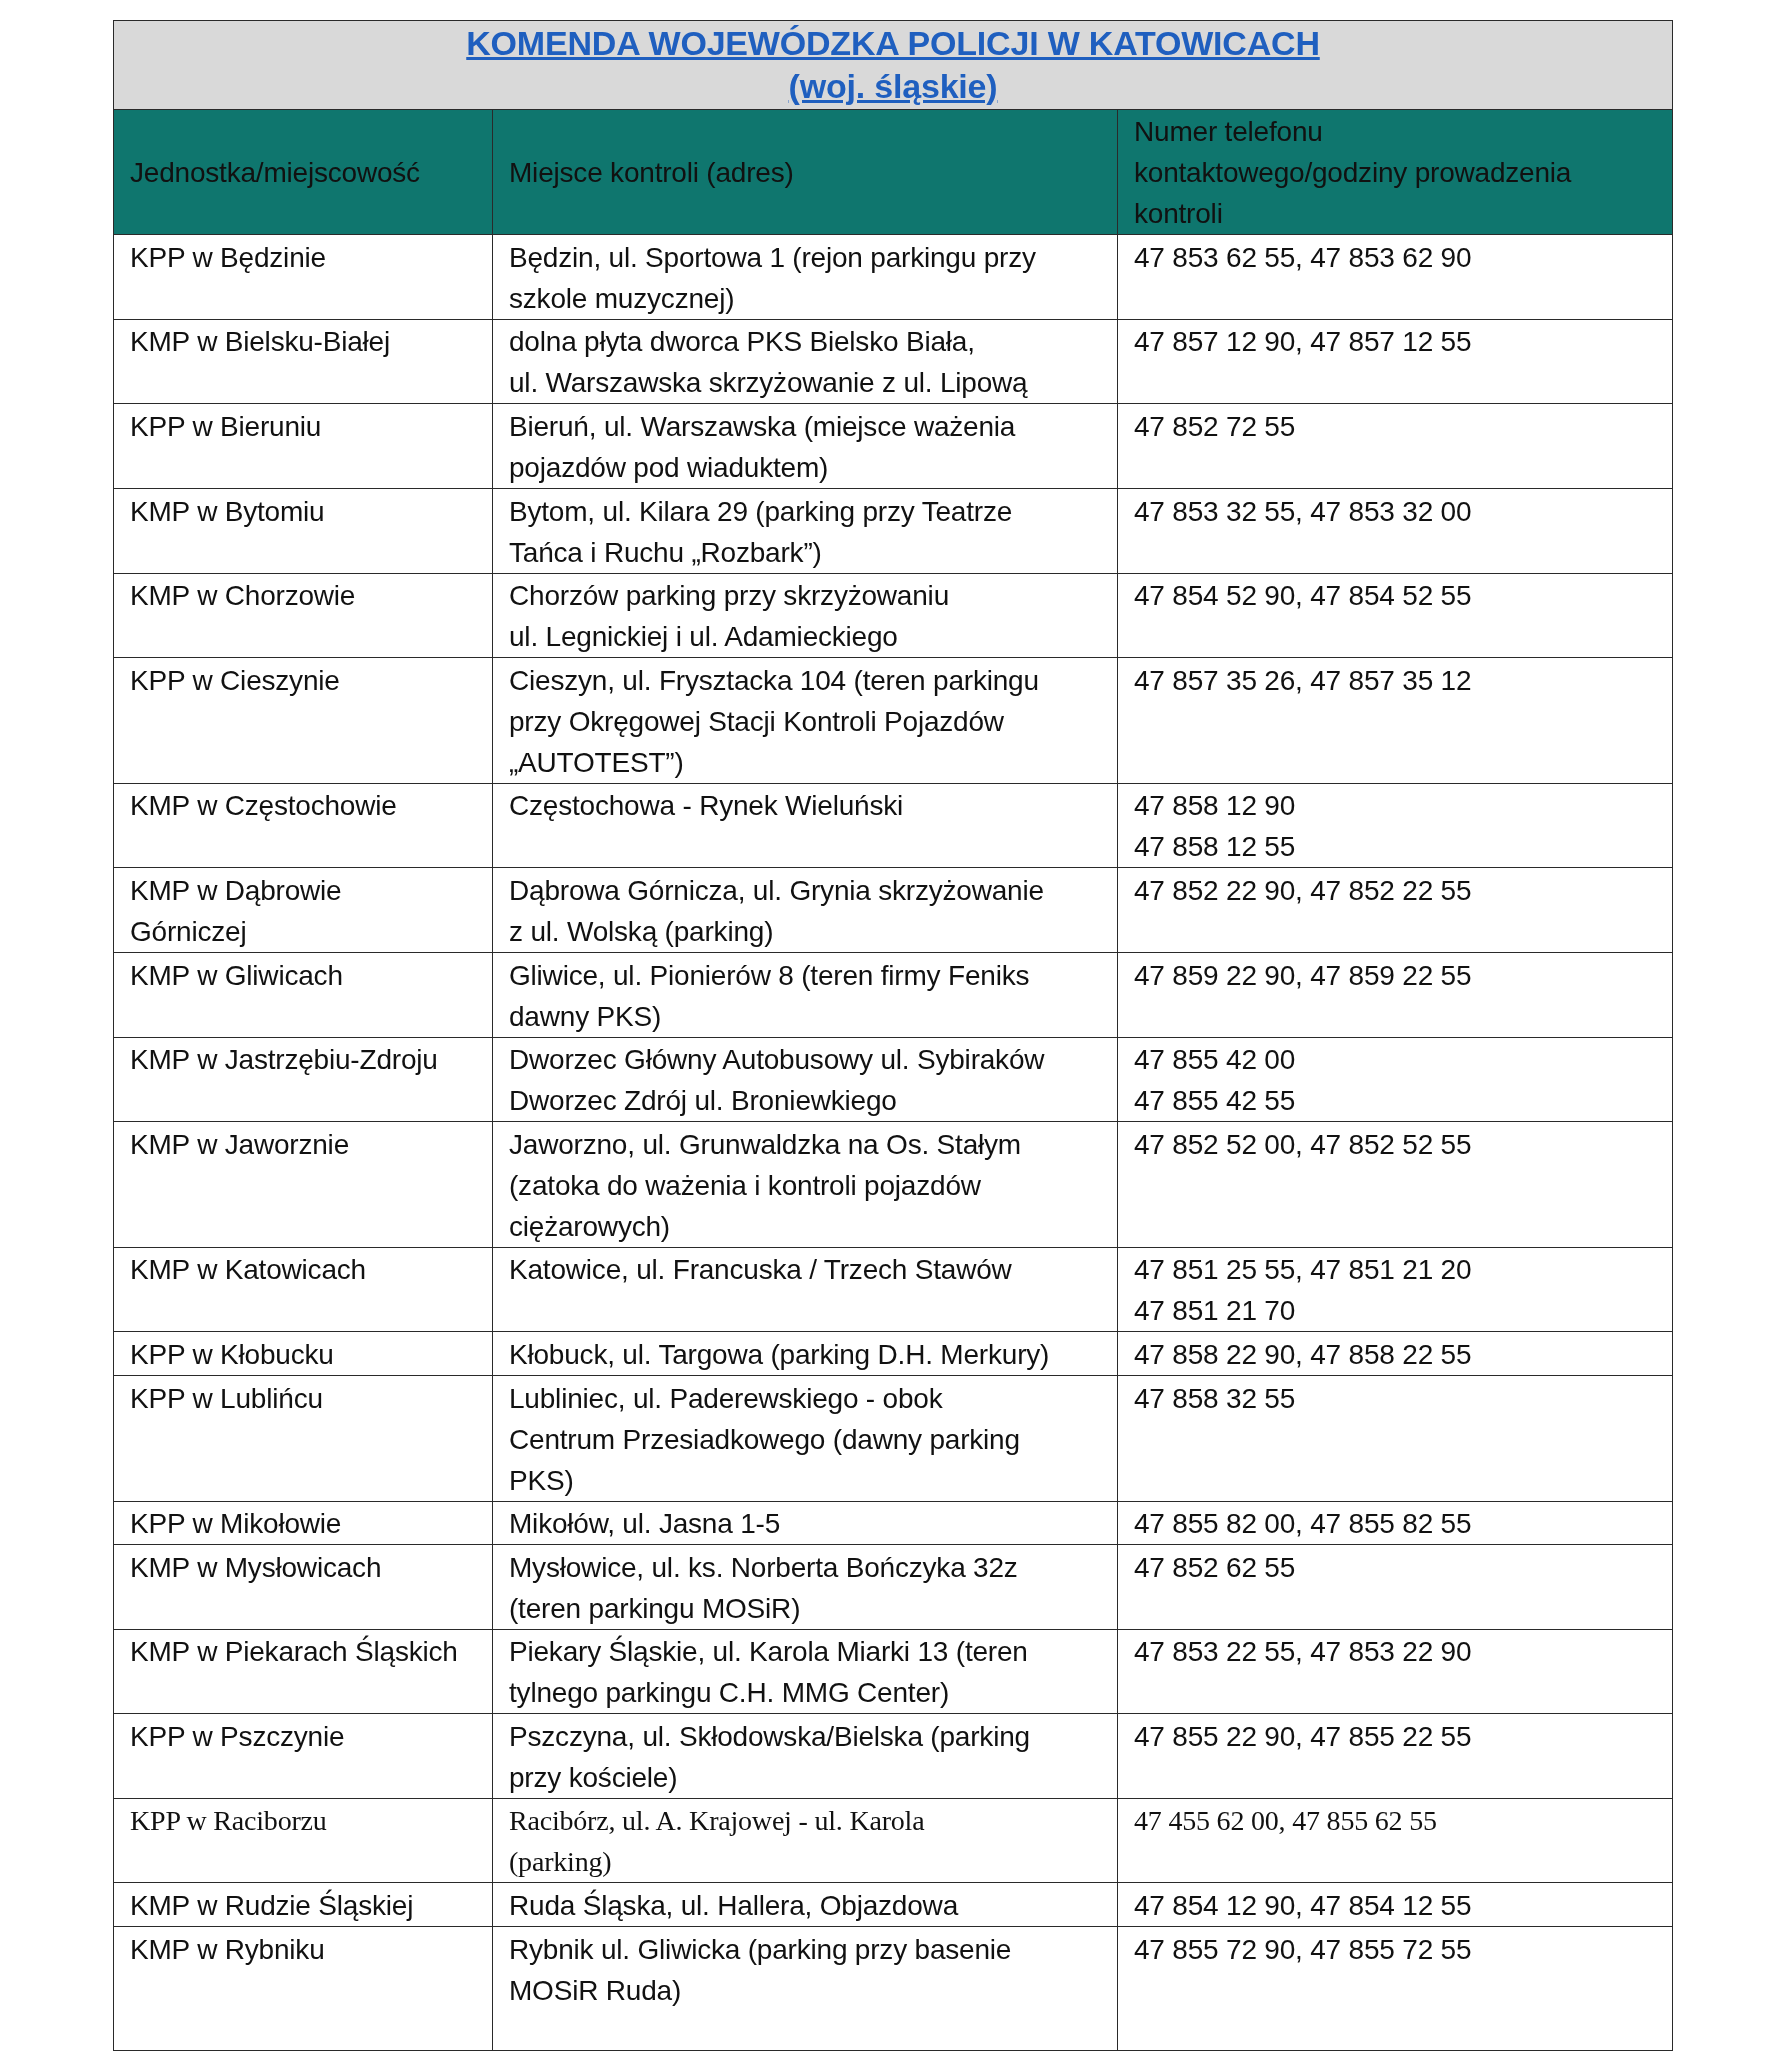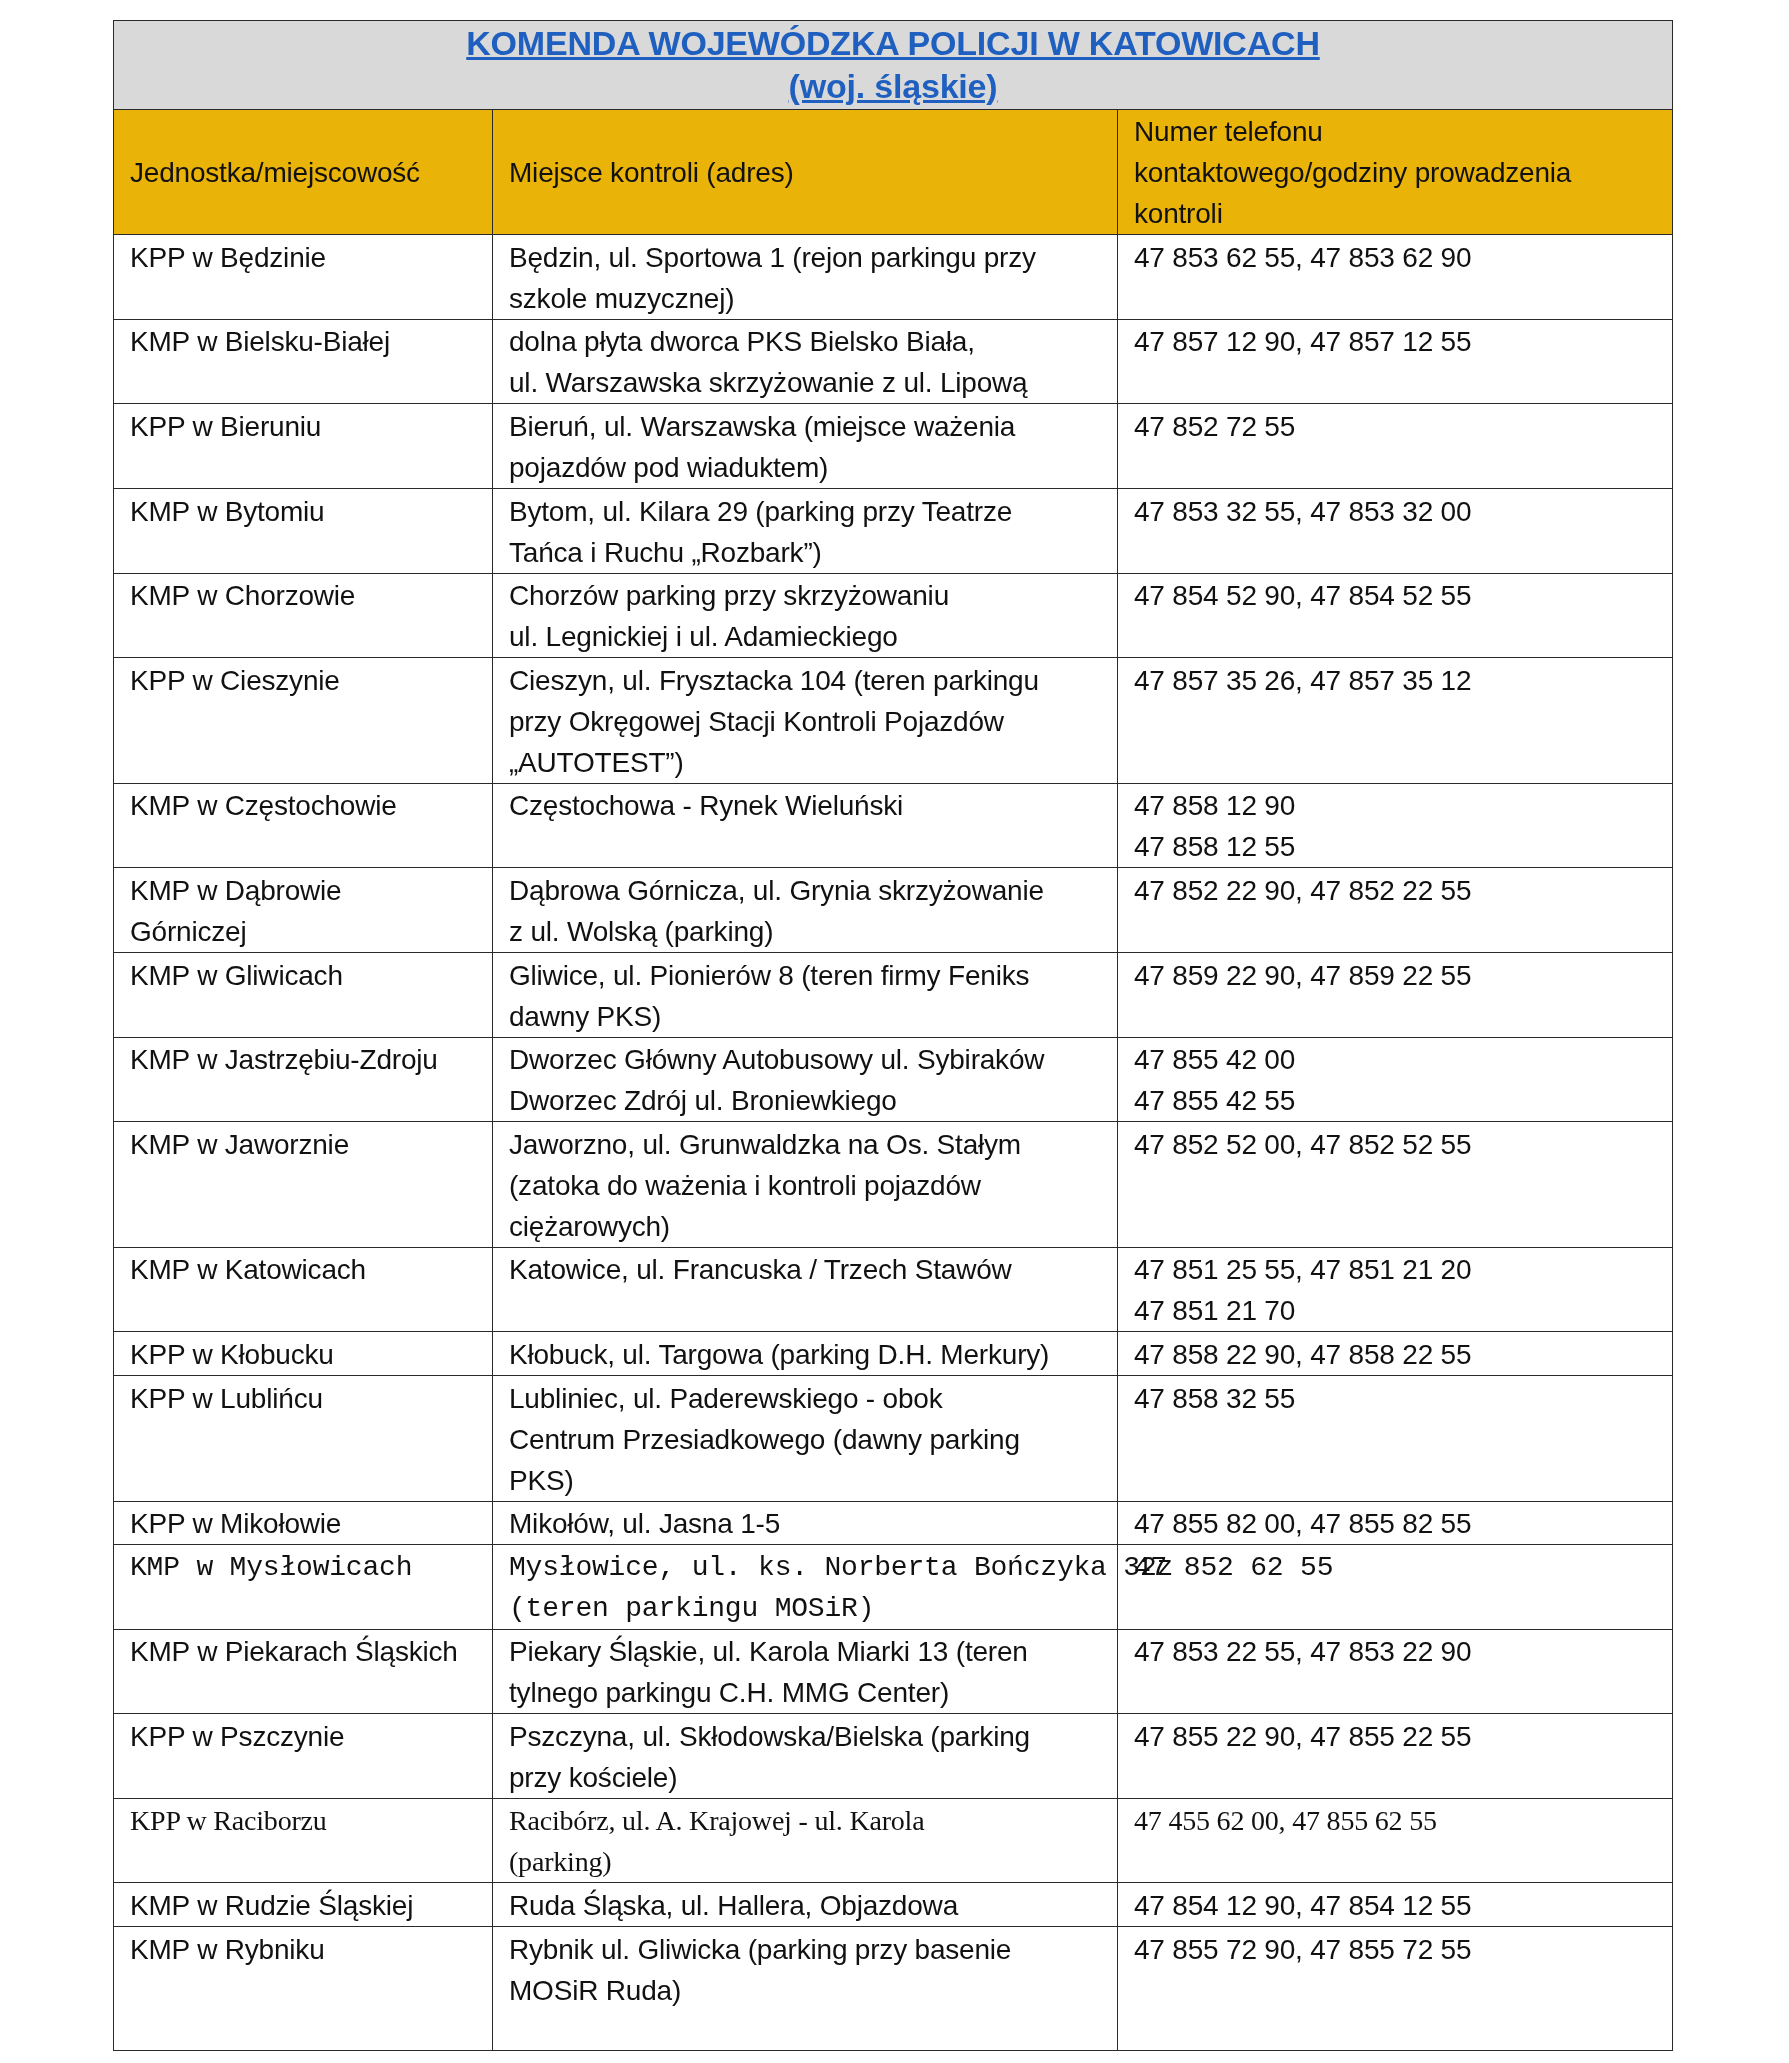--- a/index.html
+++ b/index.html
@@ -13,21 +13,21 @@
     border: 1.6px solid #2a2a2a; vertical-align: top;
     font-size: 28px; line-height: 41px; font-weight: normal;
     padding: 1.6px 16px 0 16px; text-align: left;
     letter-spacing: -0.2px;
   }
   col.c1 { width: 379px; }
   col.c2 { width: 625px; }
   col.c3 { width: 555px; }
   .title-cell { background: #d9d9d9; text-align: center !important; height: 81px; padding: 1.6px 0 0 0 !important; }
   .title-line { color: #1f5fbf; text-decoration: underline; font-weight: bold; font-size: 34px; line-height: 41px; display: inline-block; }
-  .head-cell { background: #eab308; text-align: center; vertical-align: middle !important; height: 121px; }
+  .head-cell { background: #0f766e; text-align: center; vertical-align: middle !important; height: 121px; }
   .line { display: block; white-space: nowrap; }
   tr.data td { padding-top: 1.6px; }
 </style>
 </head>
 <body>
 
 <table class="grid">
   <colgroup>
       <col class="c1">
       <col class="c2">
@@ -231,21 +231,21 @@
         <td>
           <span class="line">KPP w Mikołowie</span>
         </td>
         <td>
           <span class="line">Mikołów, ul. Jasna 1-5</span>
         </td>
         <td>
           <span class="line">47 855 82 00, 47 855 82 55</span>
         </td>
       </tr>
-      <tr class="data" style="height: 82px; font-family: Liberation Mono, monospace;">
+      <tr class="data" style="height: 82px;">
         <td>
           <span class="line">KMP w Mysłowicach</span>
         </td>
         <td>
           <span class="line">Mysłowice, ul. ks. Norberta Bończyka 32z</span>
           <span class="line">(teren parkingu MOSiR)</span>
         </td>
         <td>
           <span class="line">47 852 62 55</span>
         </td>

